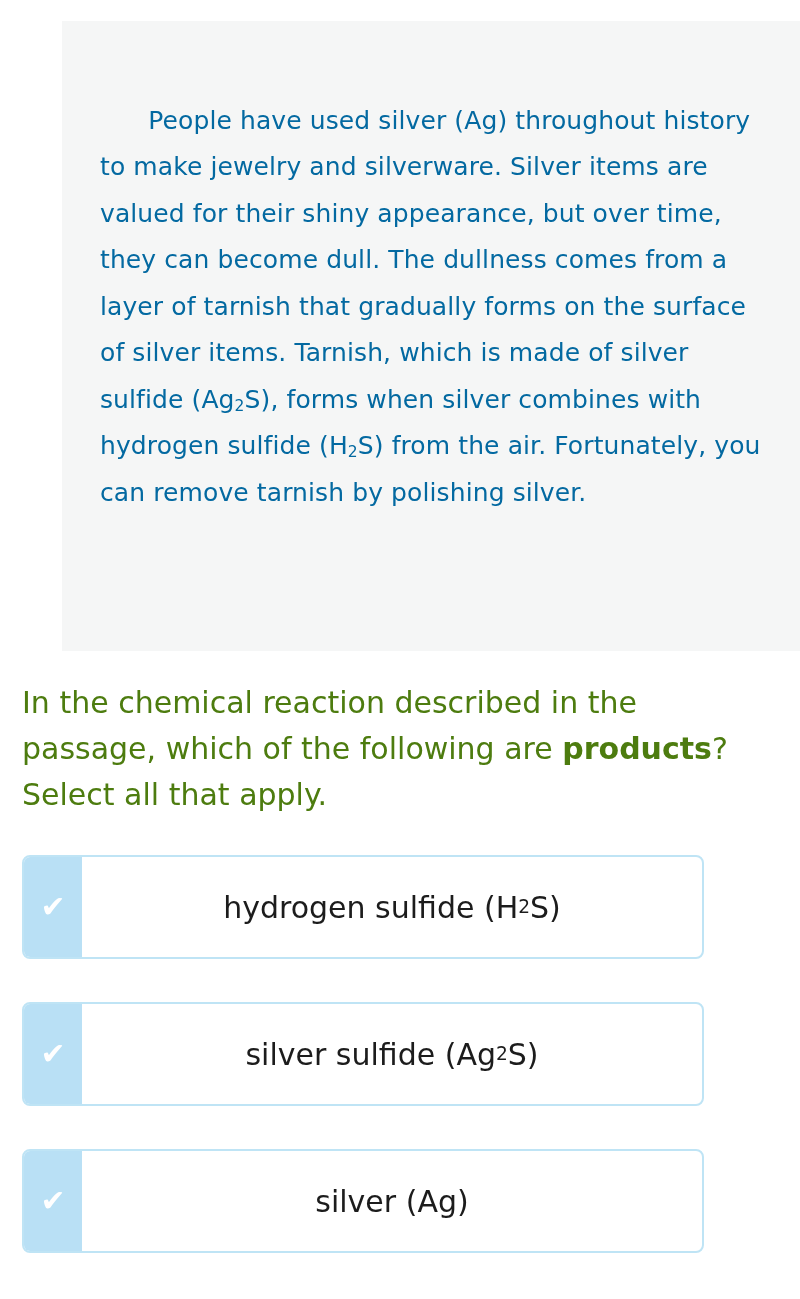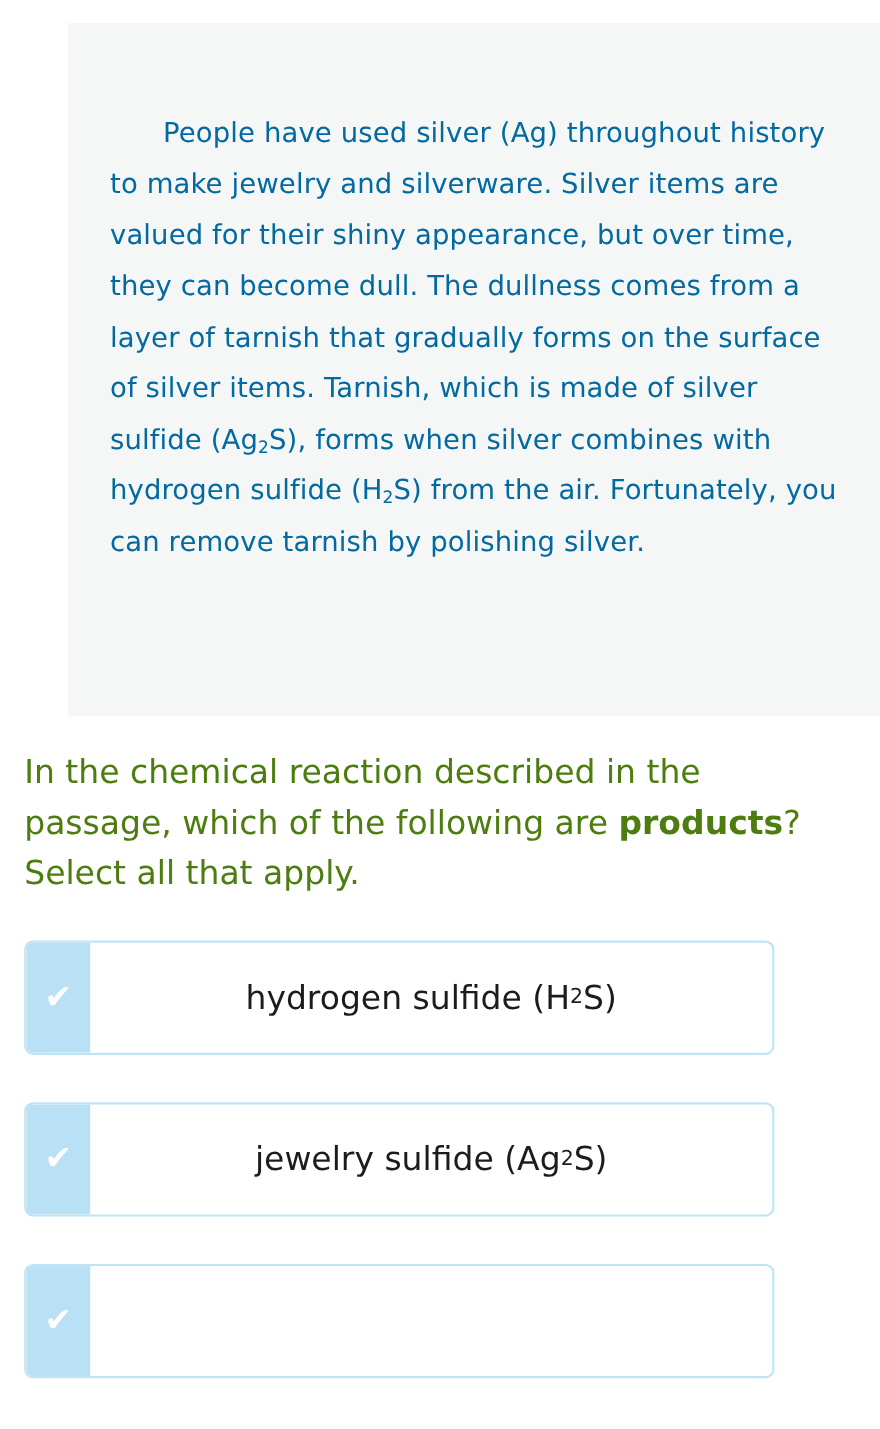--- a/index.html
+++ b/index.html
@@ -115,25 +115,30 @@
       <div class="option-label">
         <span>hydrogen sulfide (H</span>
           <sub>2</sub>
           <span>S)</span>
       </div>
     </div>
 
     <div class="option">
       <div class="option-check">✔</div>
       <div class="option-label">
-        <span>jewelry sulfide (Ag</span>
+        <span>silver sulfide (Ag</span>
           <sub>2</sub>
           <span>S)</span>
       </div>
     </div>
 
     <div class="option">
       <div class="option-check">✔</div>
+      <div class="option-label">
+        <span>silver (Ag)</span>
+          <sub></sub>
+          <span></span>
+      </div>
     </div>
 
   </div>
 
 </div>
 
 </body></html>

